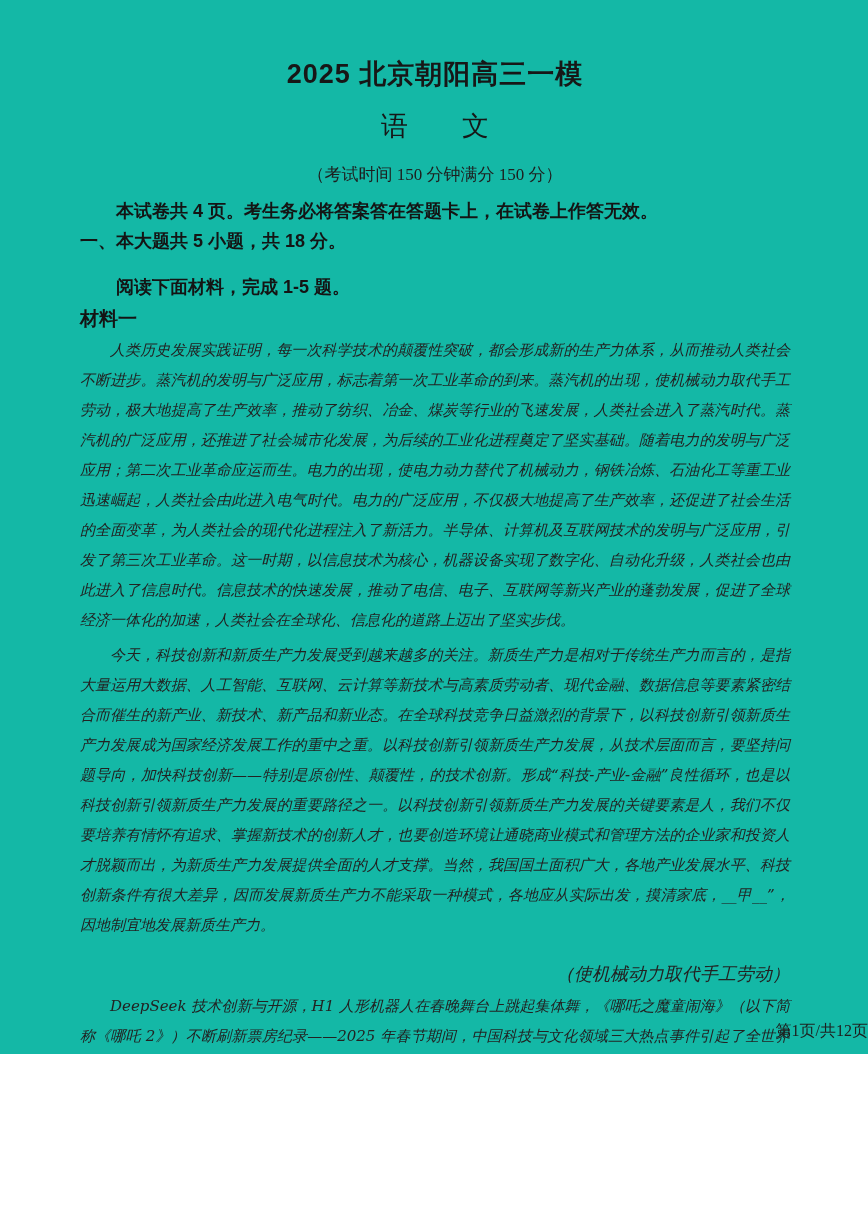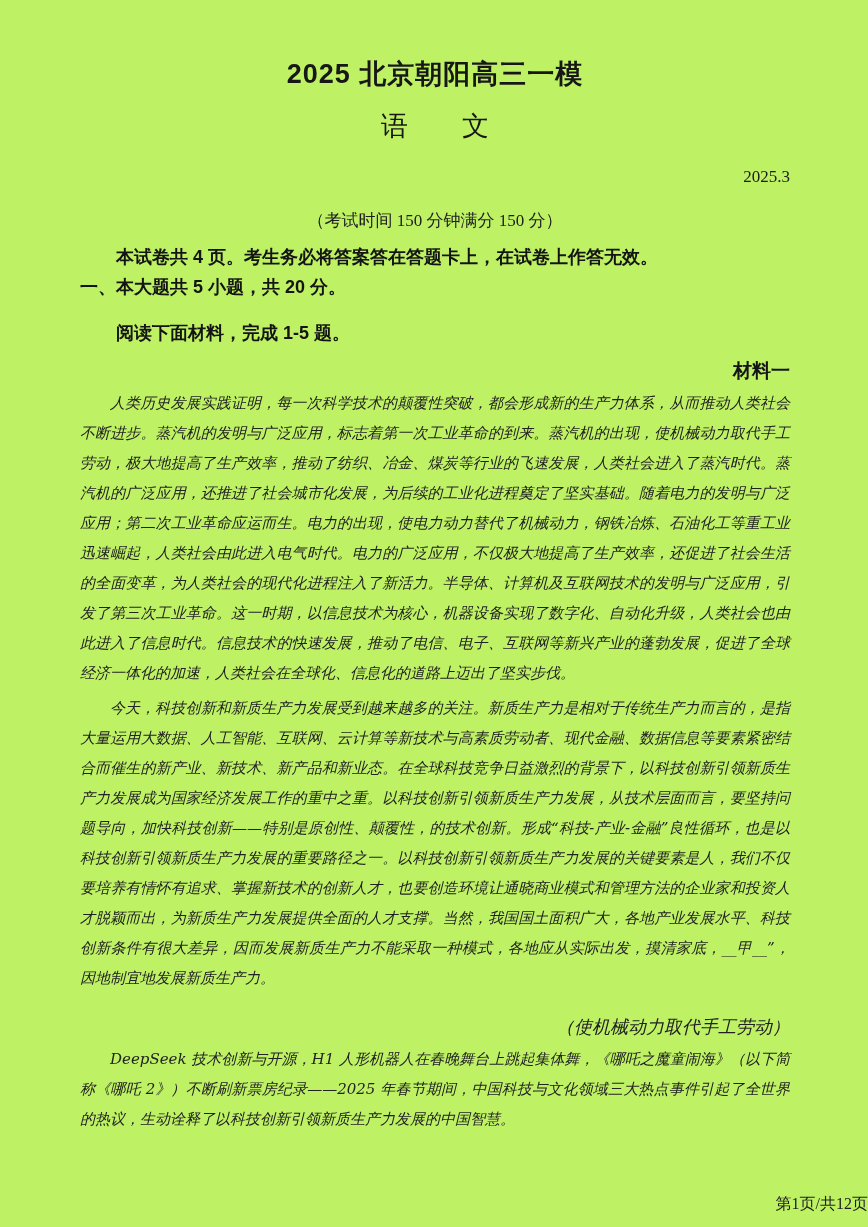--- a/index.html
+++ b/index.html
@@ -1,21 +1,21 @@
 <!DOCTYPE html>
 <html><head>
 <meta charset="utf-8">
 <style>
   html, body { margin: 0; padding: 0; }
   body { background: #fff; }
   .page {
     position: relative;
     width: 868px;
-    height: 1227px;
-    background: #bef264;
+    height: 1054px;
+    background: #14b8a6;
     color: #1e1e1e;
     overflow: hidden;
     font-family: "Liberation Serif", serif;
   }
   .content {
     padding: 60px 78px 0 80px;
   }
   .title {
     text-align: center;
     font-family: "Liberation Sans", sans-serif;
@@ -66,26 +66,26 @@
   .instruction {
     font-family: "Liberation Sans", sans-serif;
     font-weight: bold;
     font-size: 18px;
     line-height: 1.25;
     margin-top: 24px;
     text-indent: 2em;
     color: #141414;
   }
   .mat-heading {
-    text-align: right;
+    text-align: left;
     font-family: "Liberation Sans", sans-serif;
     font-weight: bold;
     font-size: 19px;
     line-height: 1.2;
-    margin-top: 15px;
+    margin-top: 9px;
     color: #141414;
   }
   .body-para {
     font-family: "DejaVu Serif", serif;
     font-style: italic;              
     font-size: 15px;
     line-height: 30px;
     text-align: justify;
     text-indent: 2em;
     margin: 5px 0 0 0;
@@ -112,27 +112,26 @@
 </head>
 <body>
 
 <div class="page">
   <div class="content">
 
     <div class="title">2025 北京朝阳高三一模</div>
 
     <div class="subject">语　　文</div>
 
-    <div class="date">2025.3</div>
 
     <div class="exam-info">（考试时间 150 分钟满分 150 分）</div>
 
     <div class="notice">本试卷共 4 页。考生务必将答案答在答题卡上，在试卷上作答无效。</div>
 
-    <div class="sec-heading">一、本大题共 5 小题，共 20 分。</div>
+    <div class="sec-heading">一、本大题共 5 小题，共 18 分。</div>
 
     <div class="instruction">阅读下面材料，完成 1-5 题。</div>
 
     <div class="mat-heading">材料一</div>
 
     <p class="body-para">人类历史发展实践证明，每一次科学技术的颠覆性突破，都会形成新的生产力体系，从而推动人类社会不断进步。蒸汽机的发明与广泛应用，标志着第一次工业革命的到来。蒸汽机的出现，使机械动力取代手工劳动，极大地提高了生产效率，推动了纺织、冶金、煤炭等行业的飞速发展，人类社会进入了蒸汽时代。蒸汽机的广泛应用，还推进了社会城市化发展，为后续的工业化进程奠定了坚实基础。随着电力的发明与广泛应用；第二次工业革命应运而生。电力的出现，使电力动力替代了机械动力，钢铁冶炼、石油化工等重工业迅速崛起，人类社会由此进入电气时代。电力的广泛应用，不仅极大地提高了生产效率，还促进了社会生活的全面变革，为人类社会的现代化进程注入了新活力。半导体、计算机及互联网技术的发明与广泛应用，引发了第三次工业革命。这一时期，以信息技术为核心，机器设备实现了数字化、自动化升级，人类社会也由此进入了信息时代。信息技术的快速发展，推动了电信、电子、互联网等新兴产业的蓬勃发展，促进了全球经济一体化的加速，人类社会在全球化、信息化的道路上迈出了坚实步伐。</p>
 
     <p class="body-para">今天，科技创新和新质生产力发展受到越来越多的关注。新质生产力是相对于传统生产力而言的，是指大量运用大数据、人工智能、互联网、云计算等新技术与高素质劳动者、现代金融、数据信息等要素紧密结合而催生的新产业、新技术、新产品和新业态。在全球科技竞争日益激烈的背景下，以科技创新引领新质生产力发展成为国家经济发展工作的重中之重。以科技创新引领新质生产力发展，从技术层面而言，要坚持问题导向，加快科技创新——特别是原创性、颠覆性，的技术创新。形成“科技-产业-金融”良性循环，也是以科技创新引领新质生产力发展的重要路径之一。以科技创新引领新质生产力发展的关键要素是人，我们不仅要培养有情怀有追求、掌握新技术的创新人才，也要创造环境让通晓商业模式和管理方法的企业家和投资人才脱颖而出，为新质生产力发展提供全面的人才支撑。当然，我国国土面积广大，各地产业发展水平、科技创新条件有很大差异，因而发展新质生产力不能采取一种模式，各地应从实际出发，摸清家底，__甲__”，因地制宜地发展新质生产力。</p>
 
     <div class="source-line">（使机械动力取代手工劳动）</div>

